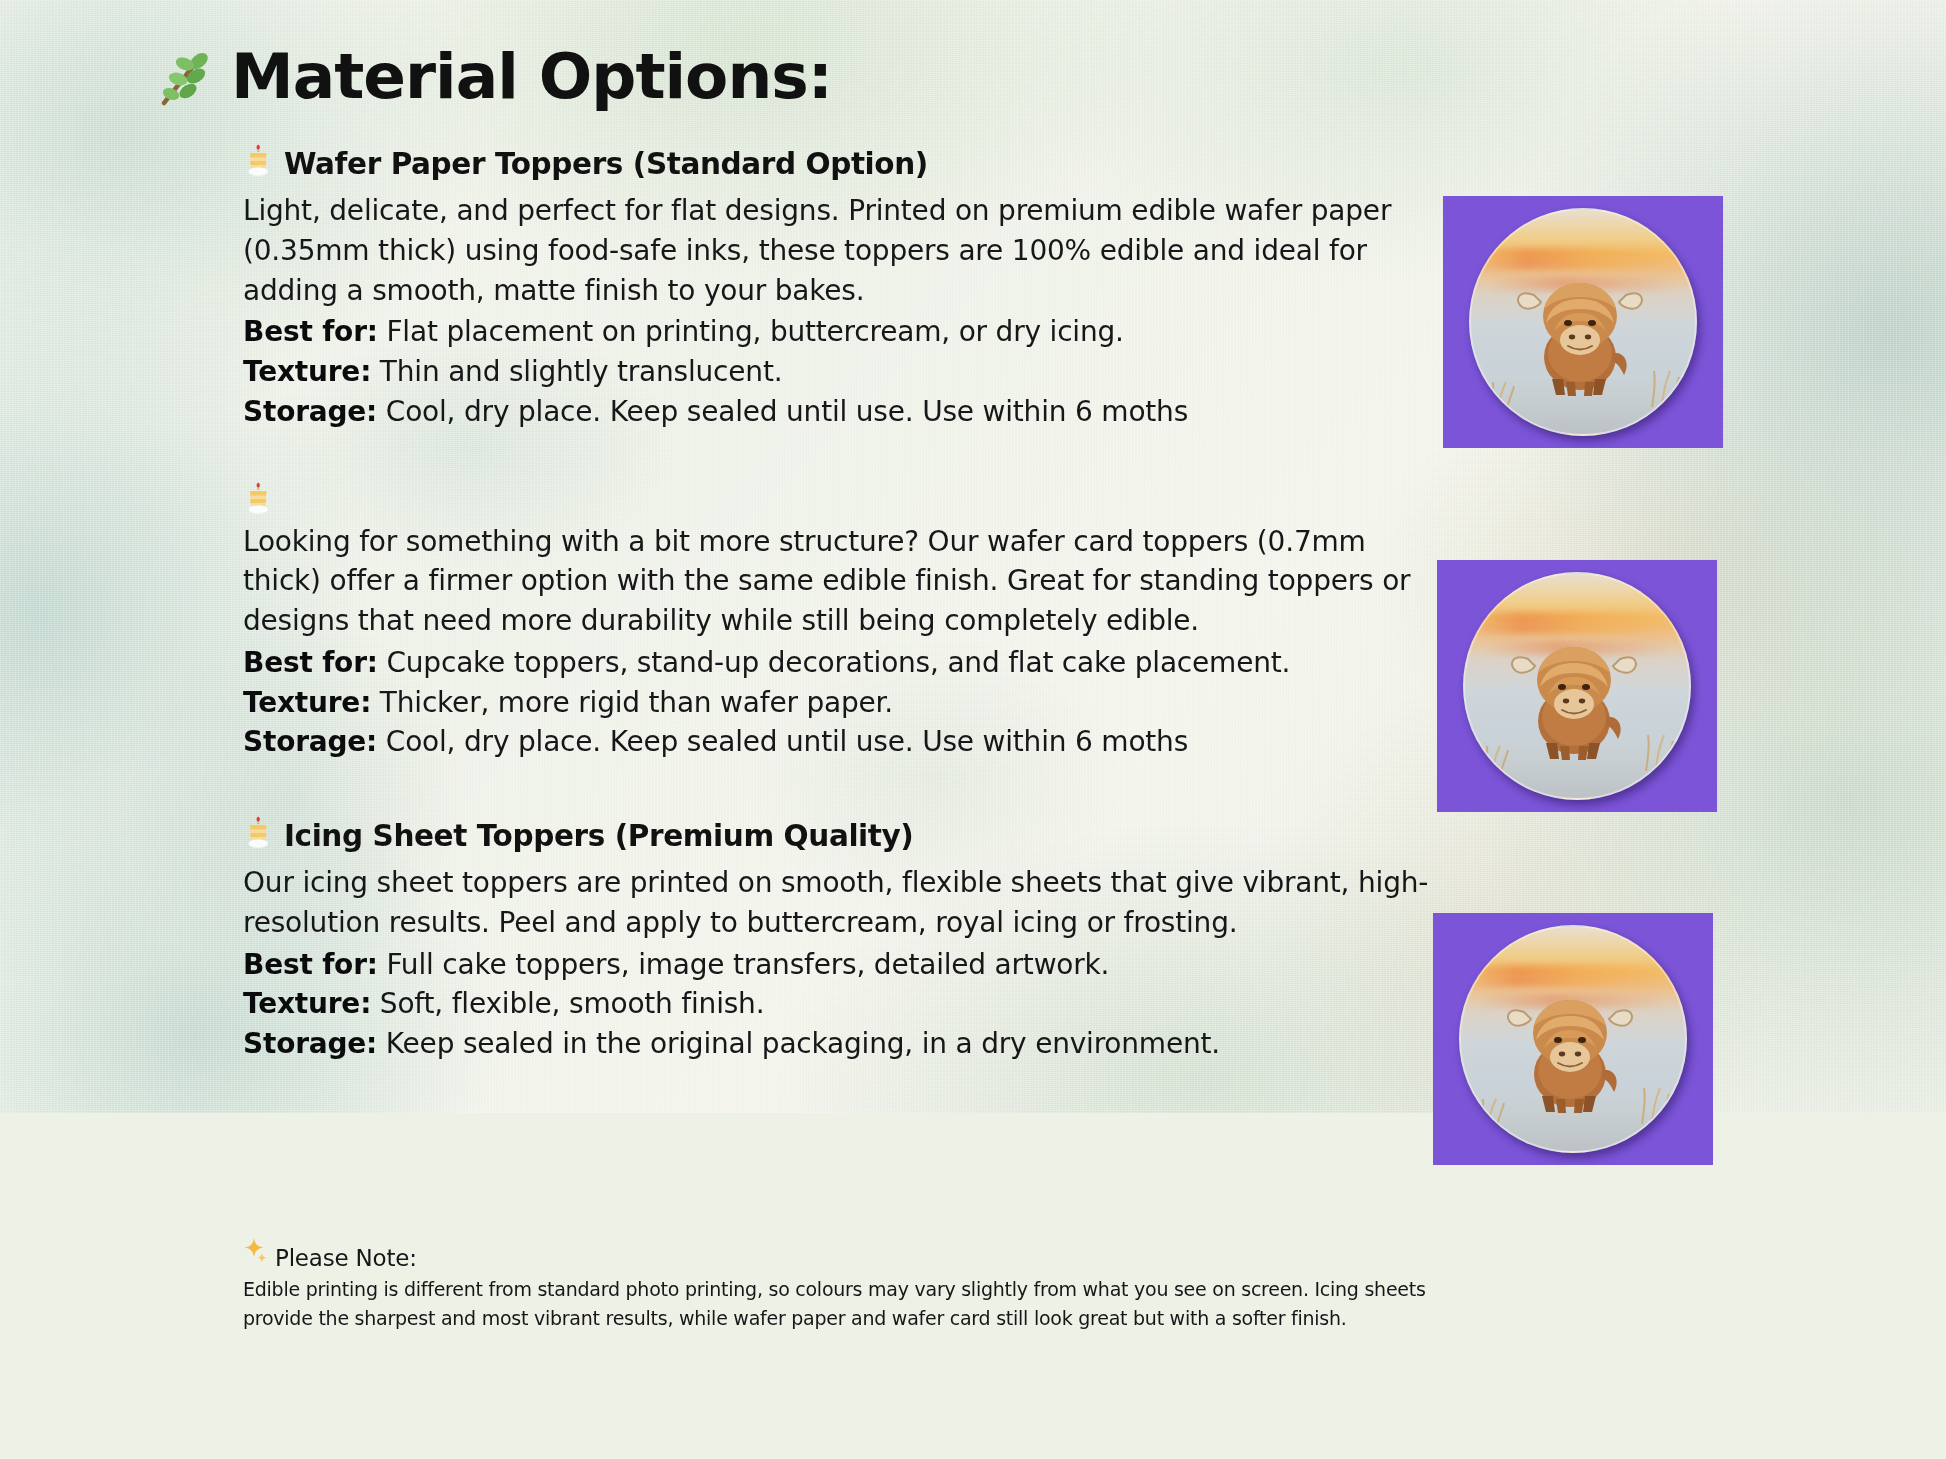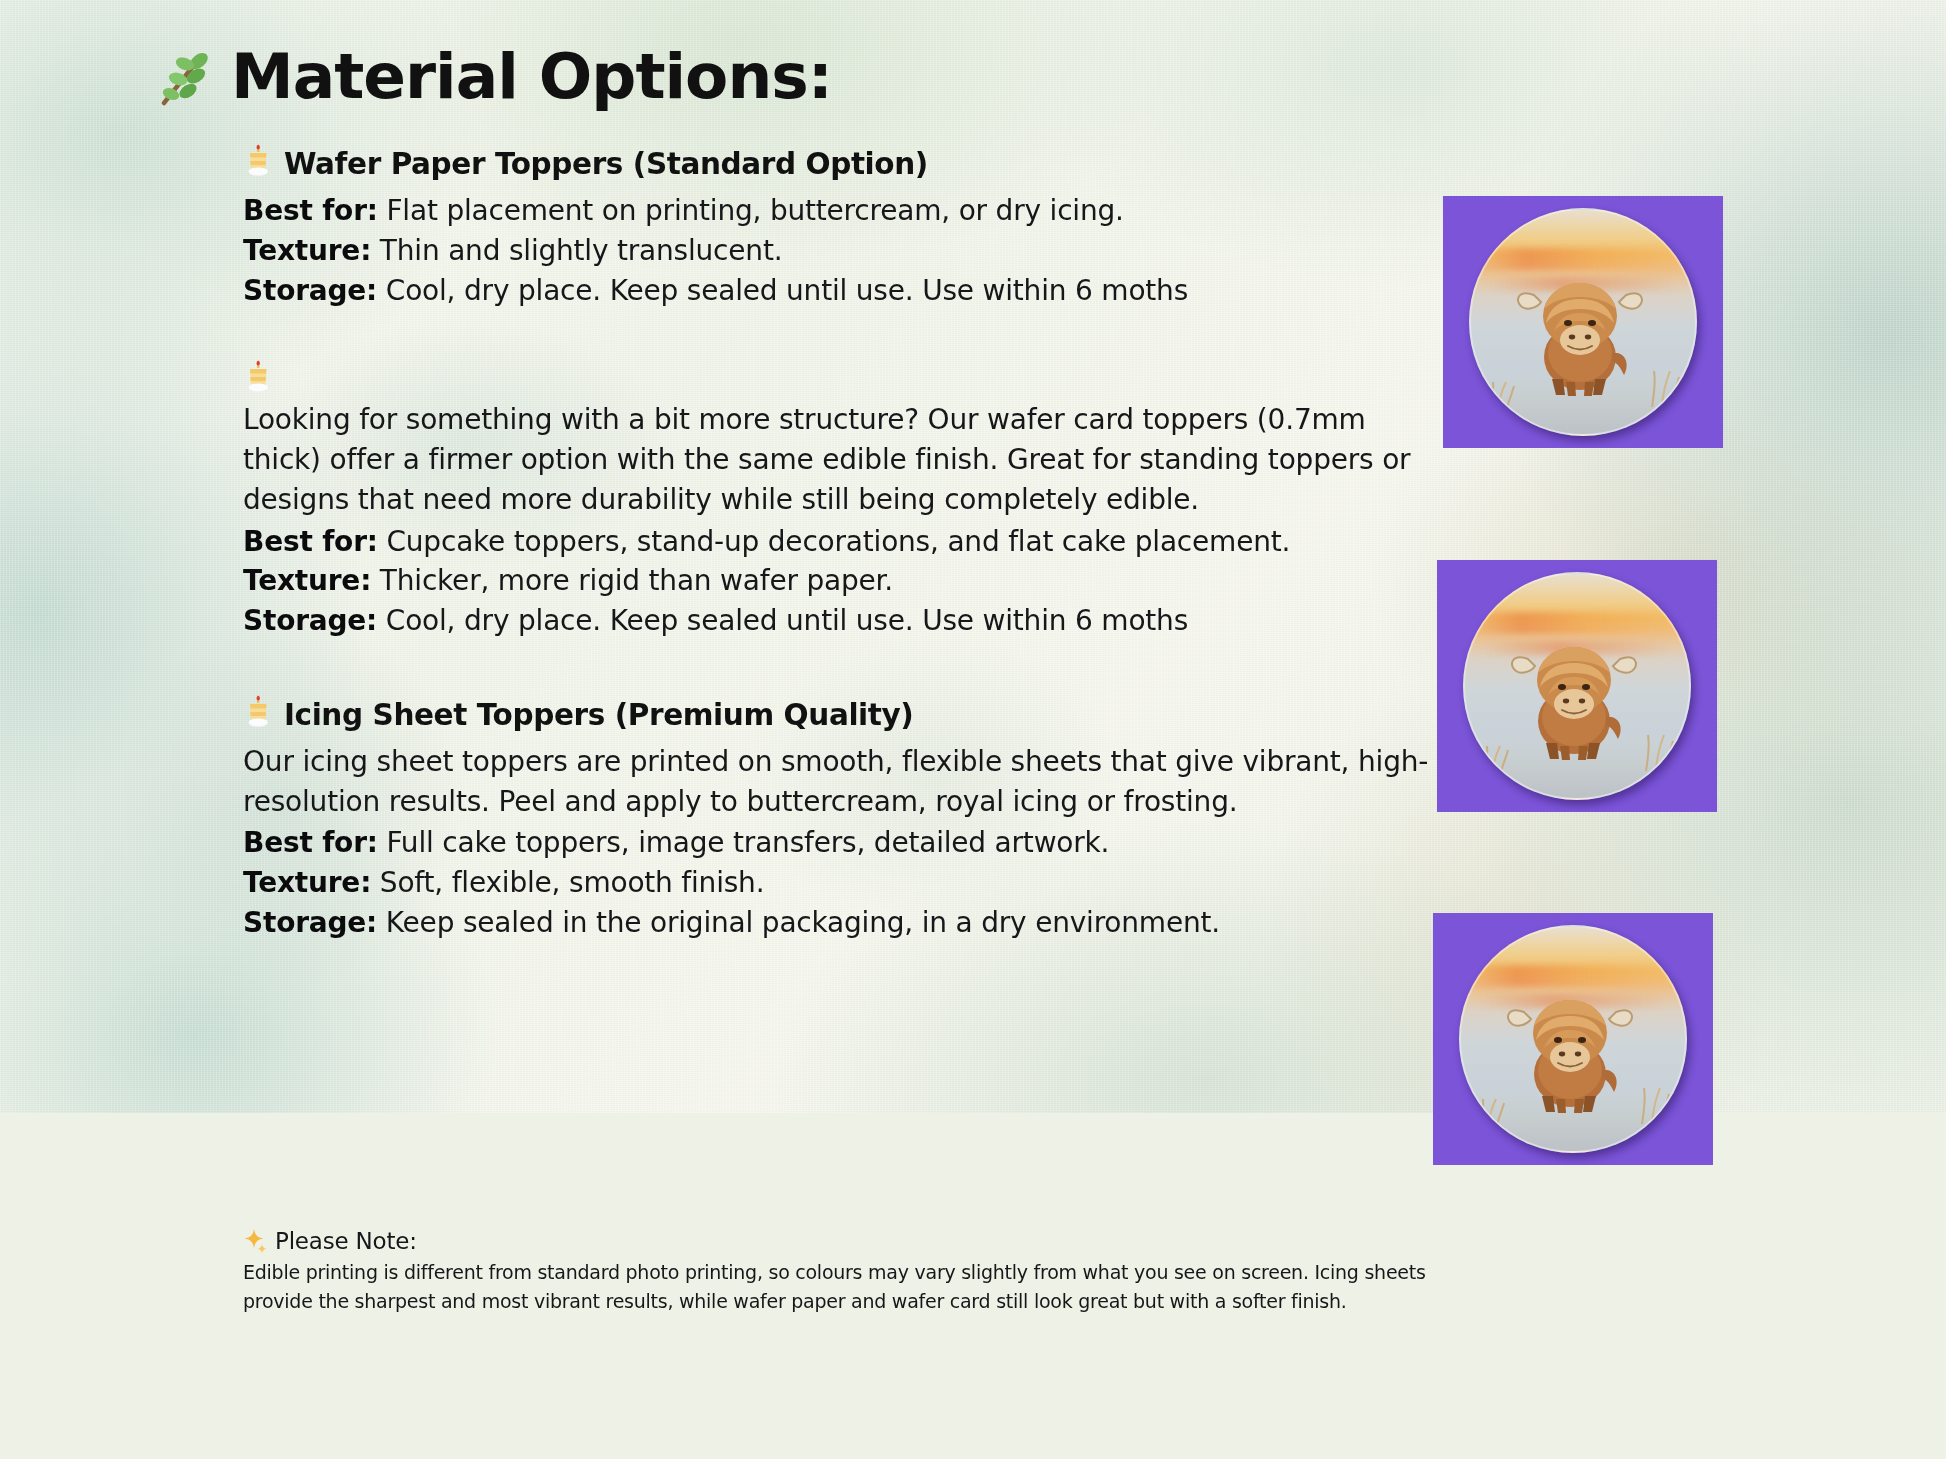--- a/index.html
+++ b/index.html
@@ -146,20 +146,21 @@
     align-items: center;
     gap: 8px;
     margin-bottom: 4px;
   }
   .spark-icon { width: 24px; height: 26px; flex: none; }
   .note-head-text {
     font-family: "DejaVu Sans", sans-serif;
     font-size: 23px;
     color: #17171a;
     letter-spacing: -0.2px;
+    margin-top: 17px;
   }
   .note-body {
     font-family: "DejaVu Sans", sans-serif;
     font-size: 19px;
     line-height: 1.52;
     color: #17171a;
     letter-spacing: -0.25px;
     margin: 0;
   }
 
@@ -252,20 +253,21 @@
           <rect x="14" y="1" width="2.4" height="7" fill="#f2c14e"></rect>
           <path d="M15.2 0.5 C17.6 2.6 17.2 5 15.2 5.4 C13.2 5 12.8 2.6 15.2 0.5Z" fill="#e03b3b"></path>
           <path d="M7 9 L23.5 9 L22 27 L8.5 27 Z" fill="#f7dc9a"></path>
           <path d="M7 9 L23.5 9 L23.1 13.6 L7.4 13.6 Z" fill="#f3c969"></path>
           <path d="M7.2 17 L23 17 L22.7 21 L7.5 21 Z" fill="#f3c969"></path>
           <ellipse cx="15.2" cy="28" rx="9.5" ry="4.2" fill="#f0f1f2"></ellipse>
           <ellipse cx="15.2" cy="27.3" rx="9.5" ry="3.8" fill="#fbfcfd"></ellipse>
         </svg>
         <div class="sec-title">Wafer Paper Toppers (Standard Option)</div>
       </div>
+      <p class="body-para">Light, delicate, and perfect for flat designs. Printed on premium edible wafer paper (0.35mm thick) using food-safe inks, these toppers are 100% edible and ideal for adding a smooth, matte finish to your bakes.</p>
       <p class="kv"><b>Best for:</b> <span>Flat placement on printing, buttercream, or dry icing.</span></p>
       <p class="kv"><b>Texture:</b> <span>Thin and slightly translucent.</span></p>
       <p class="kv"><b>Storage:</b> <span>Cool, dry place. Keep sealed until use. Use within 6 moths</span></p>
     </div>
 
     <div class="section s2">
       <div class="sec-head">
         <svg class="cake-icon" viewBox="0 0 30 34">
           <rect x="14" y="1" width="2.4" height="7" fill="#f2c14e"></rect>
           <path d="M15.2 0.5 C17.6 2.6 17.2 5 15.2 5.4 C13.2 5 12.8 2.6 15.2 0.5Z" fill="#e03b3b"></path>

